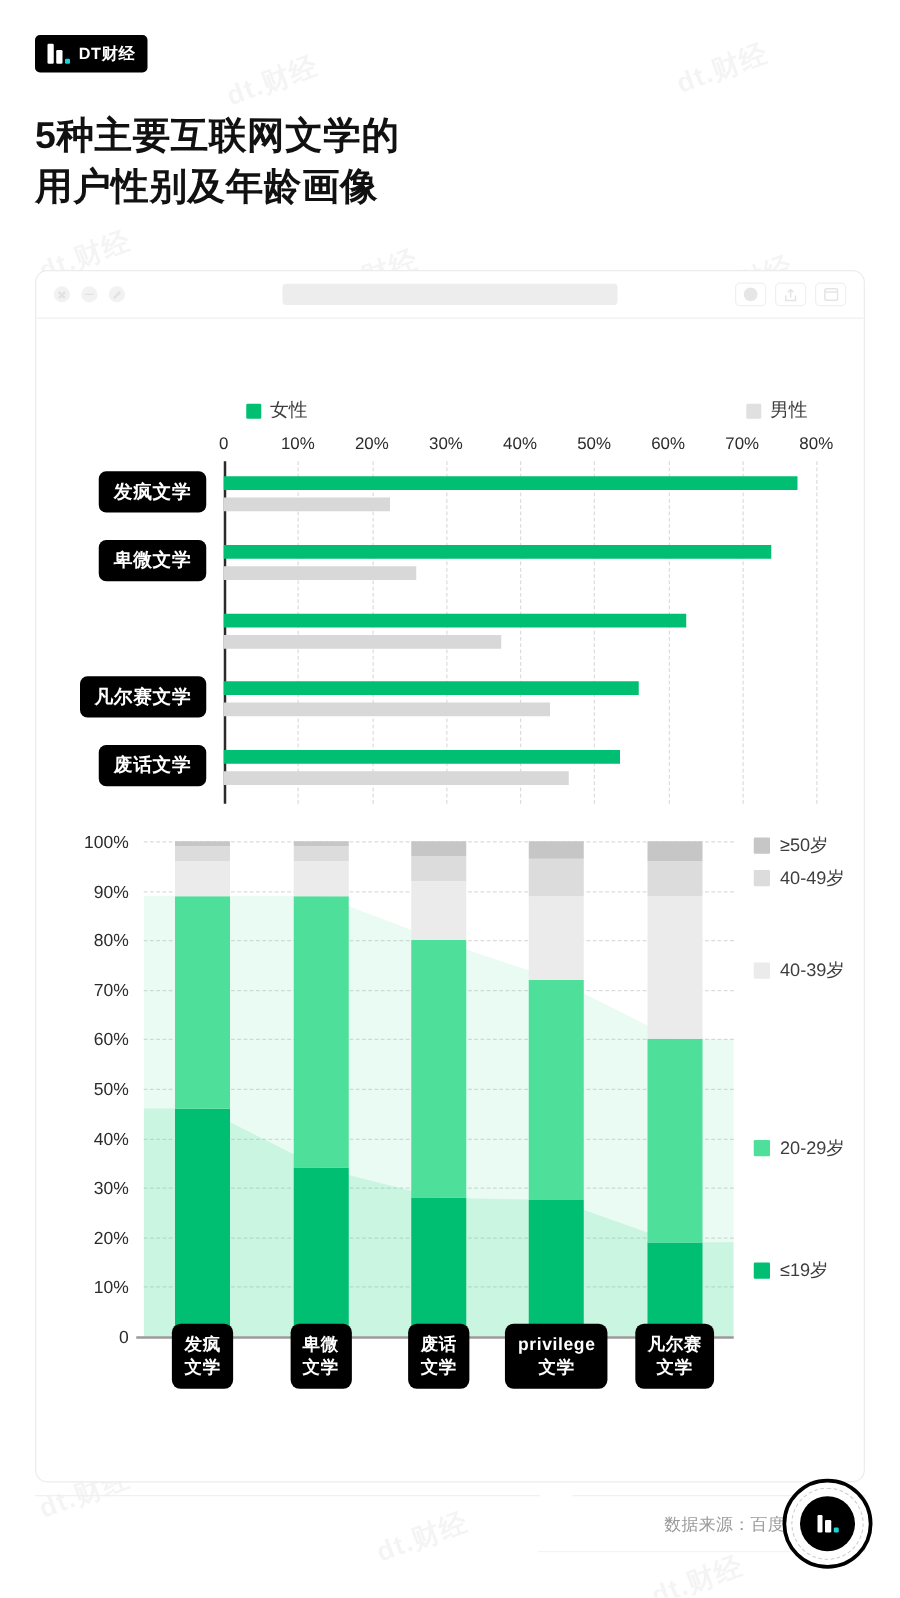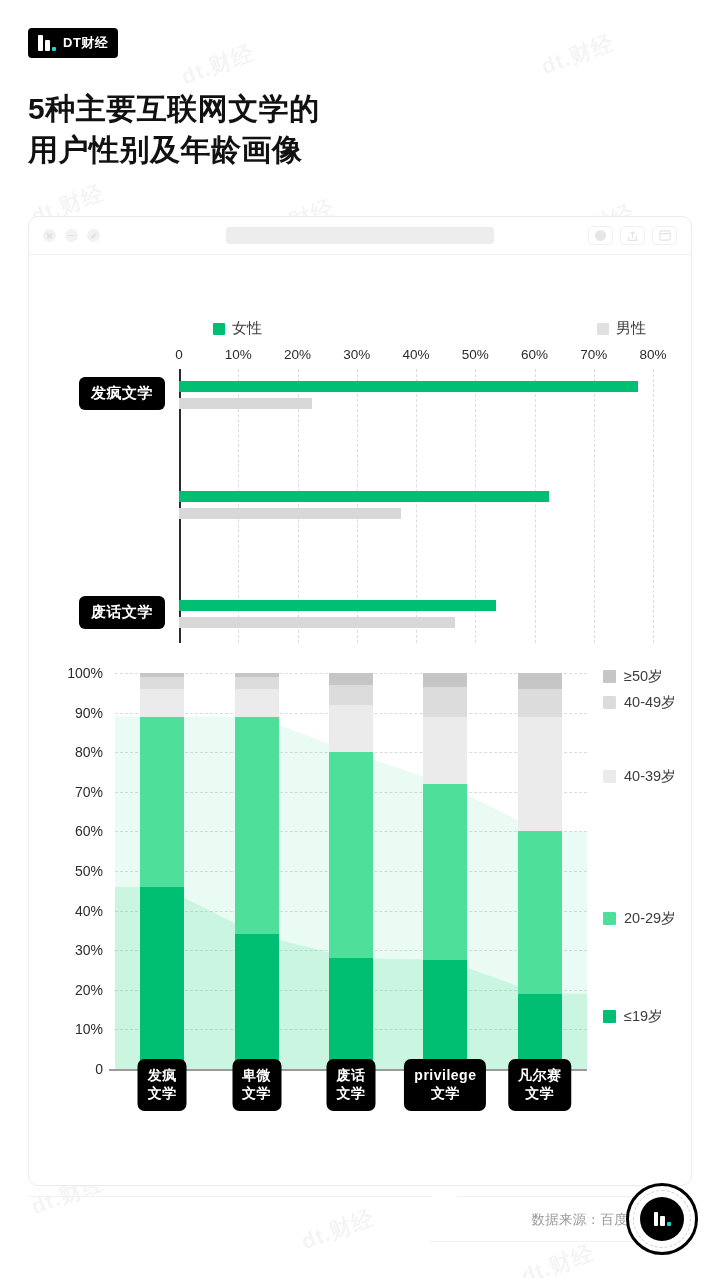--- a/index.html
+++ b/index.html
@@ -338,21 +338,21 @@
           <svg width="12" height="11" viewBox="0 0 12 11" fill="none" stroke="#e4e4e4" stroke-width="1.2">
             <rect x="0.9" y="0.9" width="10.2" height="9.2" rx="1.4"></rect>
             <path d="M0.9 3.6h10.2"></path>
           </svg>
         </span>
       </span>
     </div>
 
     <div class="chart-top">
       <div class="legend-top">
-        <span class="legend-item" style="left:184px;">
+        <span class="legend-item" style="left:168px;">
           <span class="sw" style="background:#00bf72;"></span>
           <span>女性</span>
         </span>
         <span class="legend-item" style="left:568px;">
           <span class="sw" style="background:#e0e0e0;"></span>
           <span>男性</span>
         </span>
       </div>
 
       <div class="axis-ticks" id="topTicks">
@@ -375,23 +375,33 @@
           <div class="gridline-v" style="left: 237px;"></div>
           <div class="gridline-v" style="left: 296.25px;"></div>
           <div class="gridline-v" style="left: 355.5px;"></div>
           <div class="gridline-v" style="left: 414.75px;"></div>
           <div class="gridline-v" style="left: 474px;"></div>
           <div class="cat-row" style="top: 12px; height: 28px;">
             <div class="cat-pill">发疯文学</div>
             <div class="bar female" style="width: 459.188px; background: rgb(0, 191, 114);"></div>
             <div class="bar male" style="width: 133.312px; background: rgb(216, 216, 216);"></div>
           </div>
+          <div class="cat-row" style="top: 66.8px; height: 28px;">
+            <div class="cat-pill">卑微文学</div>
+            <div class="bar female" style="width: 438.45px; background: rgb(0, 191, 114);"></div>
+            <div class="bar male" style="width: 154.05px; background: rgb(216, 216, 216);"></div>
+          </div>
           <div class="cat-row" style="top: 121.6px; height: 28px;">
             <div class="bar female" style="width: 370.312px; background: rgb(0, 191, 114);"></div>
             <div class="bar male" style="width: 222.188px; background: rgb(216, 216, 216);"></div>
+          </div>
+          <div class="cat-row" style="top: 176.4px; height: 28px;">
+            <div class="cat-pill">凡尔赛文学</div>
+            <div class="bar female" style="width: 331.8px; background: rgb(0, 191, 114);"></div>
+            <div class="bar male" style="width: 260.7px; background: rgb(216, 216, 216);"></div>
           </div>
           <div class="cat-row" style="top: 231.2px; height: 28px;">
             <div class="cat-pill">废话文学</div>
             <div class="bar female" style="width: 316.987px; background: rgb(0, 191, 114);"></div>
             <div class="bar male" style="width: 275.512px; background: rgb(216, 216, 216);"></div>
           </div>
         </div>
     </div>
 
     <div class="chart-bottom">

